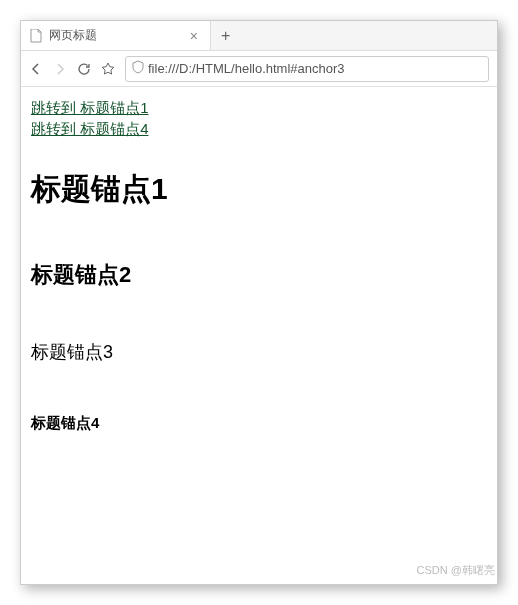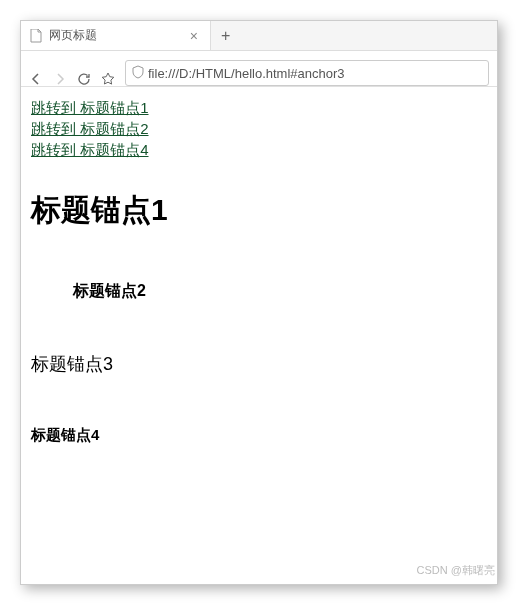--- a/index.html
+++ b/index.html
@@ -53,21 +53,21 @@
     }
     .new-tab {
       padding: 0 10px;
       color: #666;
       font-size: 16px;
       cursor: pointer;
     }
     .nav-bar {
       height: 36px;
       display: flex;
-      align-items: flex-end;
+      align-items: center;
       padding: 0 8px;
       gap: 10px;
       border-bottom: 1px solid #e0e0e0;
     }
     .nav-btn {
       color: #666;
       font-size: 16px;
       cursor: pointer;
       display: flex;
       align-items: center;
@@ -105,21 +105,21 @@
     }
     .links a {
       display: block;
       color: #14532d;
       text-decoration: underline;
       font-size: 15px;
       line-height: 1.4;
       cursor: pointer;
     }
     .heading1 { font-size: 30px; font-weight: bold; margin-bottom: 50px; }
-    .heading2 { font-size: 16px; font-weight: bold; margin-bottom: 50px; margin-left: 42px; }
+    .heading2 { font-size: 22px; font-weight: bold; margin-bottom: 50px; }
     .heading3 { font-size: 18px; font-weight: normal; margin-bottom: 50px; }
     .heading4 { font-size: 15px; font-weight: bold; }
     .watermark {
       position: absolute;
       bottom: 6px;
       right: 2px;
       font-size: 11px;
       color: rgba(120,120,120,0.5);
     }
   </style>
@@ -168,21 +168,20 @@
             <path d="M6 1l5 2v4c0 3-2 5-5 6-3-1-5-3-5-6V3z" fill="none" stroke="#999" stroke-width="1"></path>
           </svg>
       </span>
       <input class="url-text" type="text" value="file:///D:/HTML/hello.html#anchor3" style="">
     </div>
   </div>
 
   <div class="content">
     <div class="links">
       <a>跳转到 标题锚点1</a>
-      <a>跳转到 标题锚点2</a>
       <a>跳转到 标题锚点4</a>
     </div>
     <div class="heading1">标题锚点1</div>
     <div class="heading2">标题锚点2</div>
     <div class="heading3">标题锚点3</div>
     <div class="heading4">标题锚点4</div>
   </div>
 
   <div class="watermark">CSDN @韩曙亮</div>
 </div>

